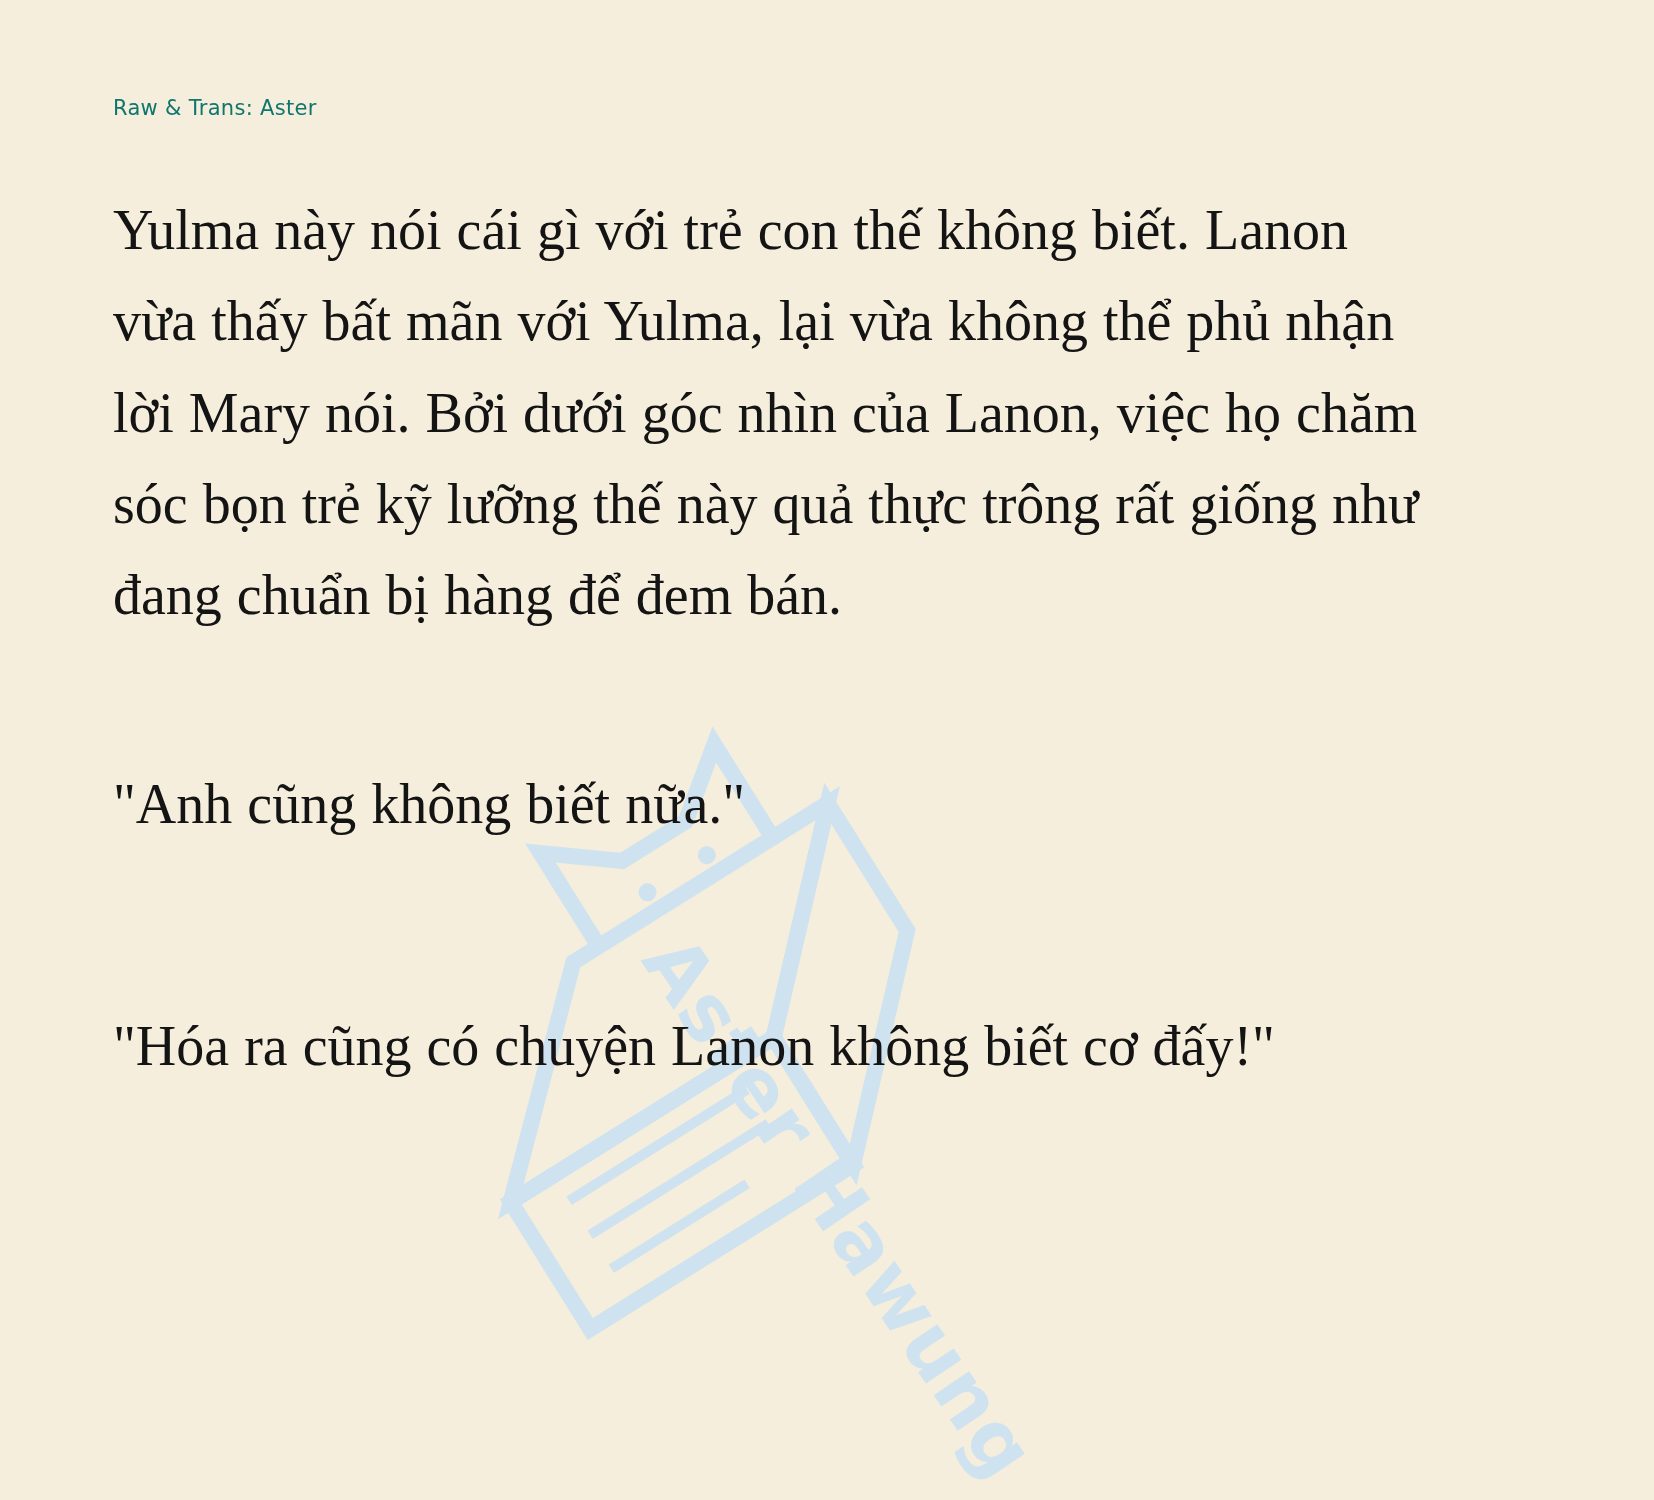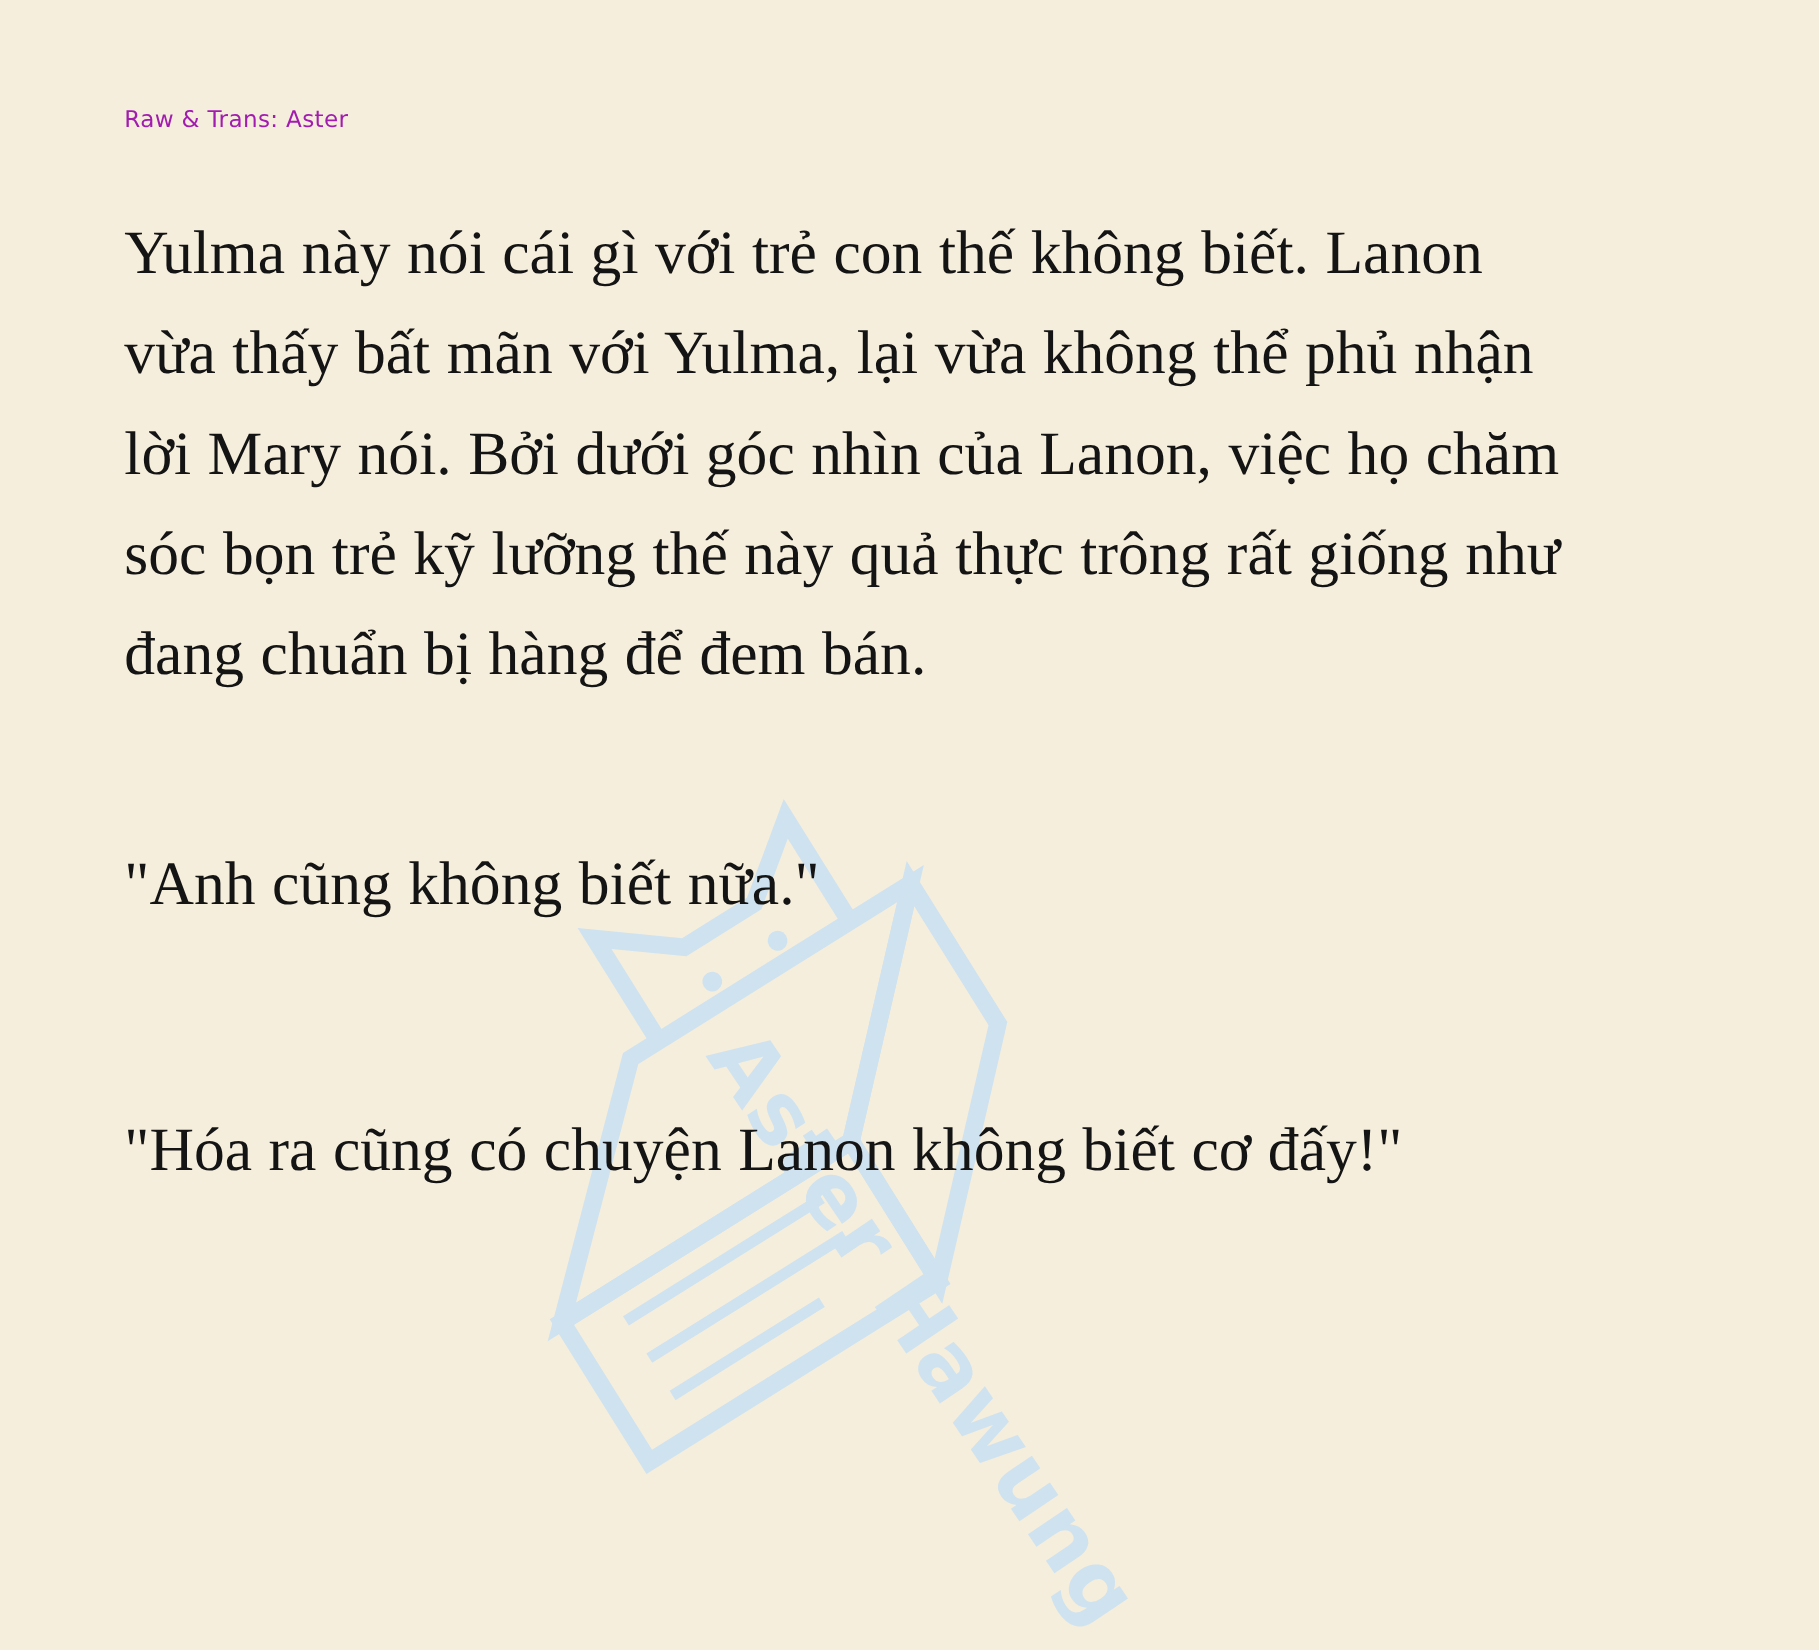--- a/index.html
+++ b/index.html
@@ -53,21 +53,21 @@
     pointer-events: none;
   }
 
   
   .credit {
     position: absolute;
     left: 113px;
     top: 96px;
     font-family: "DejaVu Sans", sans-serif;
     font-size: 21px;
-    color: #a21caf;
+    color: #0f766e;
     letter-spacing: 0.3px;
     z-index: 2;
   }
 
   
   .content {
     position: absolute;
     left: 113px;
     top: 185px;
     width: 1330px;

